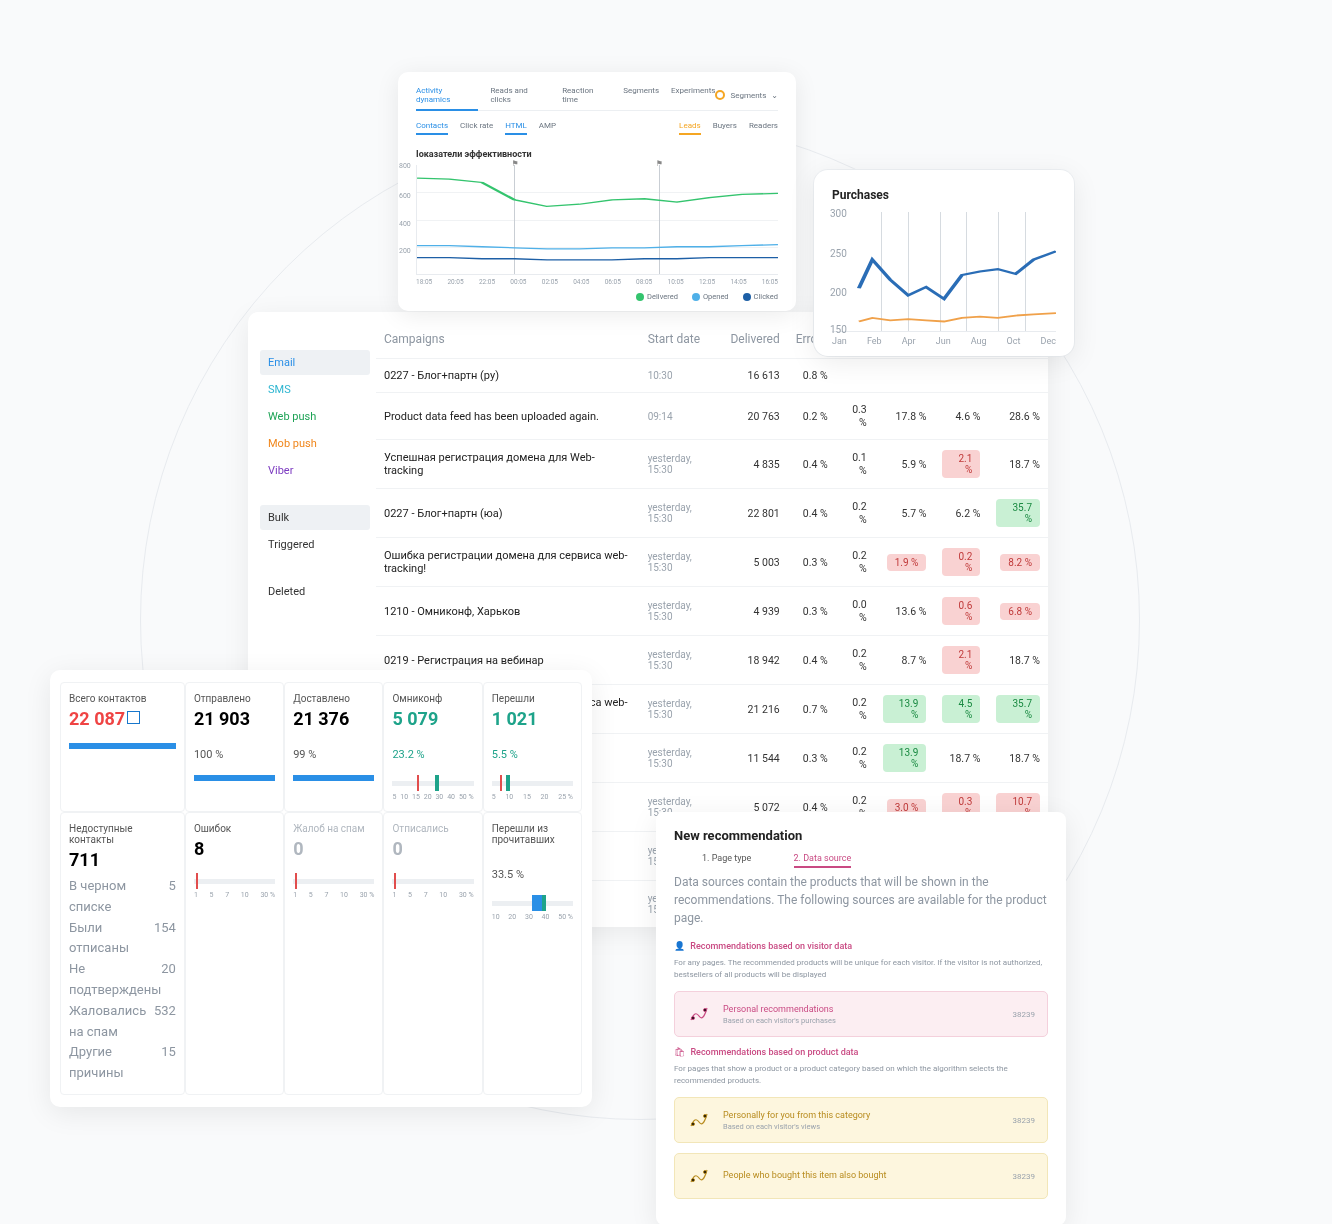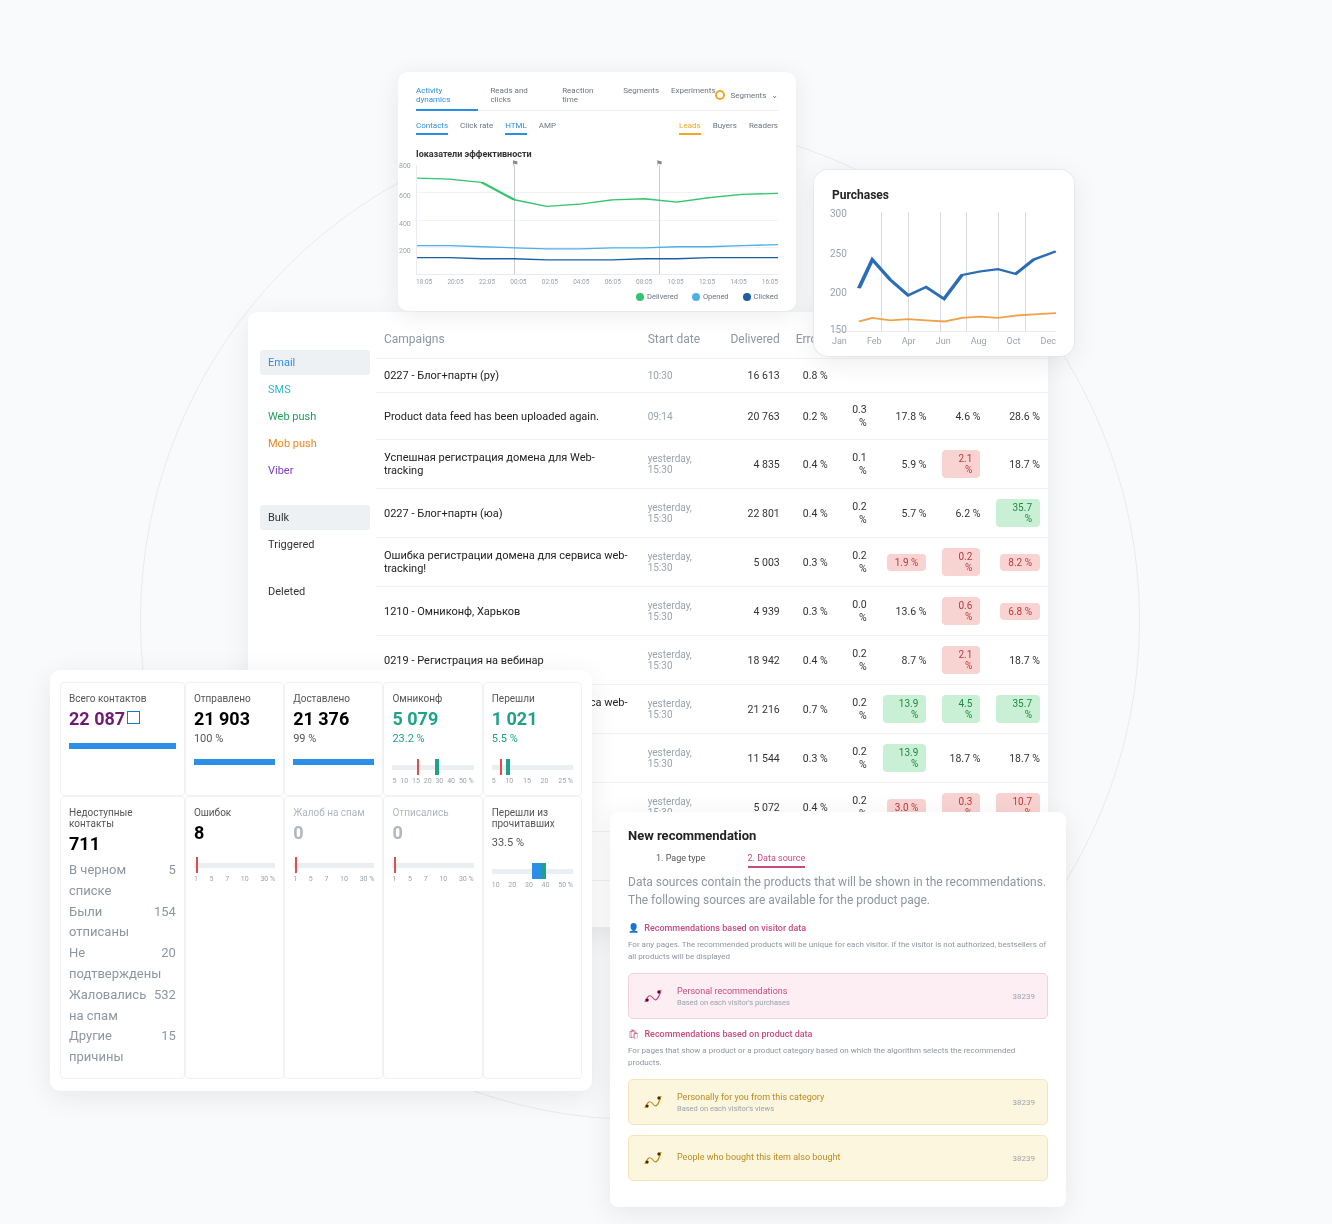--- a/index.html
+++ b/index.html
@@ -58,40 +58,40 @@
 .card-campaigns td.num { text-align: right; color: #333; font-size: 10.5px; }
 .card-campaigns .badge { display: inline-block; padding: 3px 8px; border-radius: 4px; font-size: 10px; }
 .card-campaigns .b-red { background: #f9d2d2; color: #c03a3a; }
 .card-campaigns .b-green { background: #c9f0d4; color: #1a8a42; }
 
 
 .card-stats { position: absolute; top: 670px; left: 50px; width: 542px; background: #fff; border-radius: 10px; box-shadow: 0 6px 28px rgba(0,0,0,0.08); padding: 12px 10px; z-index: 5; display: grid; grid-template-columns: repeat(5, 1fr); grid-template-rows: auto auto; font-size: 10px; }
 .card-stats .cell { border: 1px solid #f0f2f4; padding: 10px 8px; border-radius: 4px; display: flex; flex-direction: column; }
 .card-stats .lbl { font-size: 10px; color: #555; margin-bottom: 4px; }
 .card-stats .val { font-size: 18px; font-weight: 700; }
-.card-stats .val.blue { color: #701a75; display: flex; align-items: center; gap: 4px; }
+.card-stats .val.blue { color: #ef4444; display: flex; align-items: center; gap: 4px; }
 .card-stats .val.teal { color: #1ea38a; }
-.card-stats .pct { font-size: 11px; color: #555; margin-top: 3px; }
+.card-stats .pct { font-size: 11px; color: #555; margin-top: 19px; }
 .card-stats .pct.teal { color: #1ea38a; }
 .card-stats .bar { height: 6px; background: #eceff2; margin-top: 14px; position: relative; }
 .card-stats .bar .fill { height: 100%; background: #2a8fe6; }
 .card-stats .scale { position: relative; height: 26px; margin-top: 14px; }
 .card-stats .scale .track { position: absolute; top: 6px; left: 0; right: 0; height: 5px; background: #eceff2; }
 .card-stats .scale .mk-red { position: absolute; top: 0; width: 2px; height: 16px; background: #e14d4d; }
 .card-stats .scale .mk-green { position: absolute; top: 0; width: 4px; height: 16px; background: #1ea38a; }
 .card-stats .scale .mk-blue { position: absolute; top: 0; width: 12px; height: 16px; background: #2a8fe6; }
 .card-stats .scale .labels { position: absolute; top: 18px; left: 0; right: 0; display: flex; justify-content: space-between; font-size: 7px; color: #9aa3ad; }
 .card-stats .muted { color: #b0b7bf; }
 .card-stats .sub-list { font-size: 13px; color: #8d96a1; margin-top: 6px; }
 .card-stats .sub-list div { display: flex; justify-content: space-between; line-height: 1.6; }
 .card-stats .copy-ico { width: 11px; height: 11px; border: 1.5px solid #1877cc; position: relative; display: inline-block; }
 .card-stats .copy-ico::after { content: ""; position: absolute; width: 11px; height: 11px; border: 1.5px solid #1877cc; background: #fff; top: -3px; left: -3px; }
 
 
-.card-reco { position: absolute; top: 812px; right: 266px; width: 456px; background: #fff; border-radius: 8px; box-shadow: 0 6px 28px rgba(0,0,0,0.08); padding: 16px 18px; z-index: 3; font-size: 9px; color: #555; }
+.card-reco { position: absolute; top: 812px; right: 266px; width: 410px; background: #fff; border-radius: 8px; box-shadow: 0 6px 28px rgba(0,0,0,0.08); padding: 16px 18px; z-index: 3; font-size: 9px; color: #555; }
 .card-reco h3 { font-size: 13px; color: #222; margin-bottom: 10px; }
 .card-reco .steps { margin-bottom: 10px; }
 .card-reco .steps span { margin-right: 12px; margin-left: 28px; }
 .card-reco .steps .cur { color: #c94a83; border-bottom: 2px solid #c94a83; padding-bottom: 3px; }
 .card-reco .desc { font-size: 12px; color: #8d96a1; margin-bottom: 14px; line-height: 1.5; }
 .card-reco .sec-h { color: #c94a83; font-weight: 500; margin-bottom: 6px; font-size: 9px; display: flex; align-items: center; gap: 5px; }
 .card-reco .sec-d { font-size: 8px; color: #8d96a1; margin-bottom: 10px; line-height: 1.5; }
 .card-reco .reco-box { border-radius: 5px; padding: 10px 12px; display: flex; align-items: center; gap: 12px; margin-bottom: 10px; position: relative; }
 .card-reco .reco-box.pink { background: #fceef2; border: 1px solid #f4d0dc; }
 .card-reco .reco-box.yellow { background: #fdf6de; border: 1px solid #f2e6b8; }

